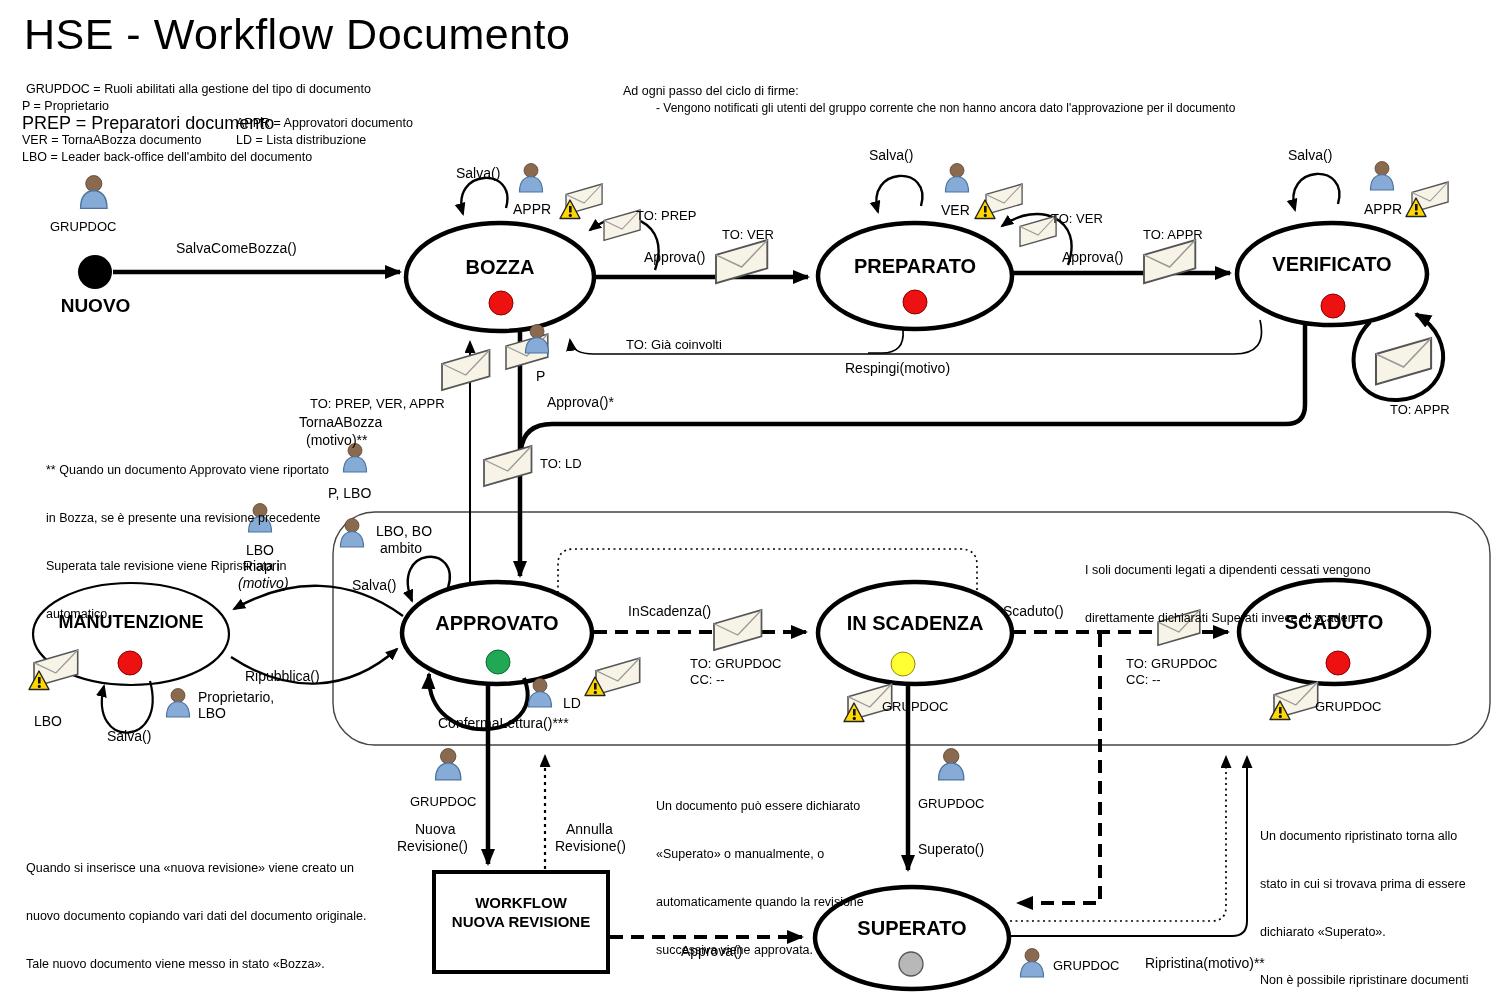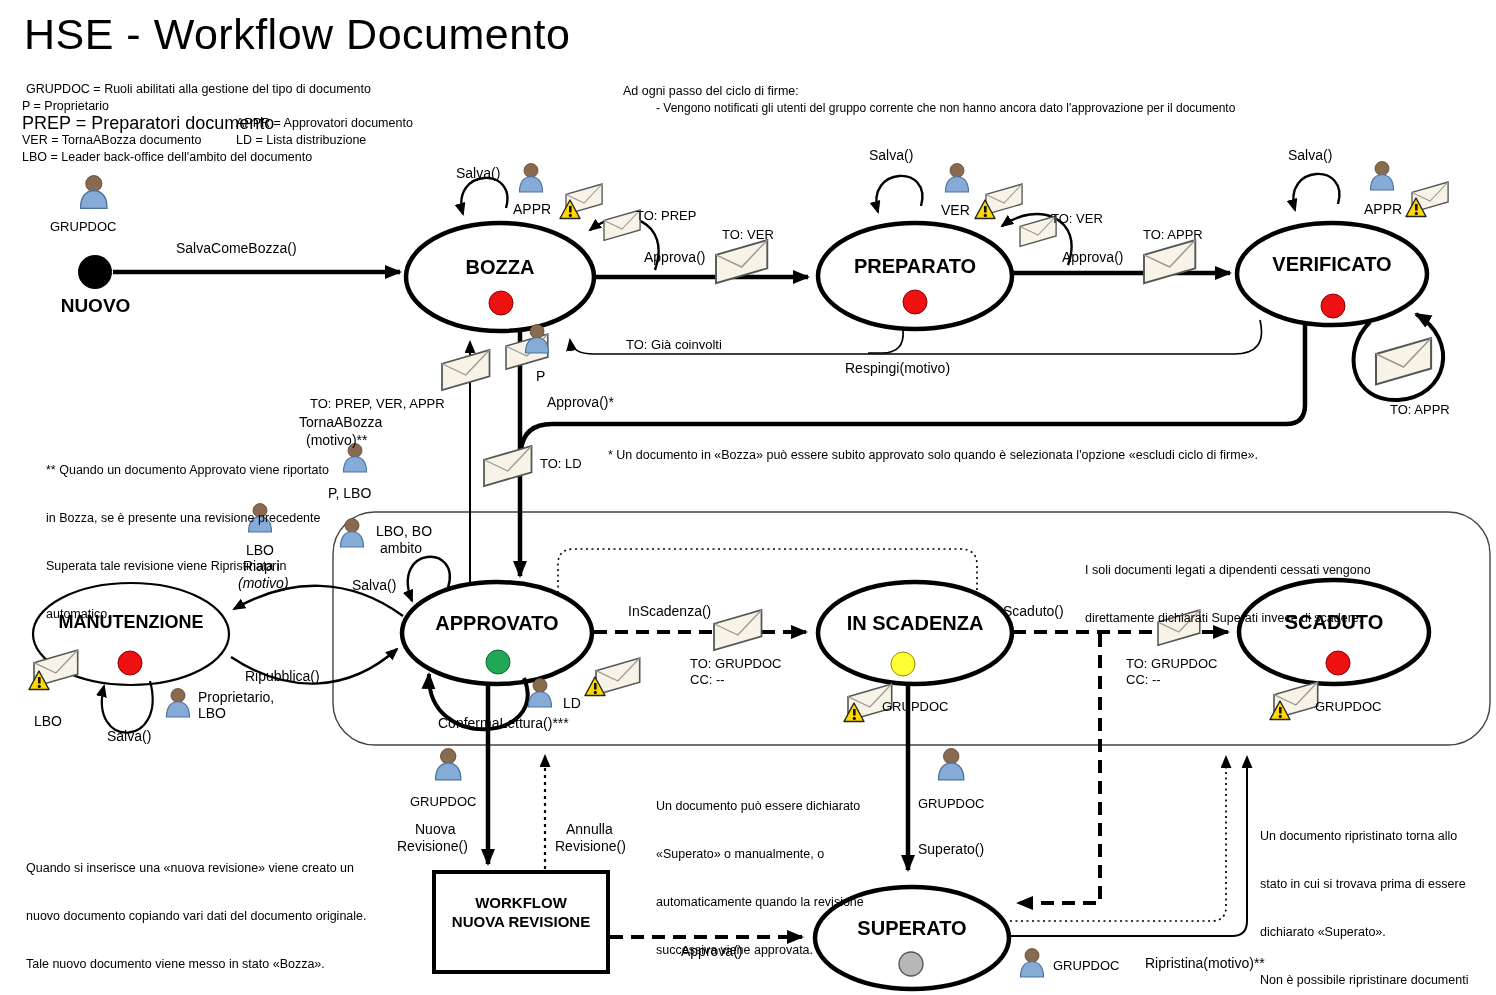--- a/index.html
+++ b/index.html
@@ -244,21 +244,20 @@
 <div class="lbl" style="left:410px;top:794px">GRUPDOC</div>
 <div class="lbl" style="left:918px;top:796px">GRUPDOC</div>
 <div class="lbl" style="left:1053px;top:958px">GRUPDOC</div>
 
 <div class="note" style="left:46px;top:430px">
   <div>** Quando un documento Approvato viene riportato</div>
   <div>in Bozza, se è presente una revisione precedente</div>
   <div>Superata tale revisione viene Ripristinata in</div>
   <div>automatico.</div>
 </div>
-<div class="note" style="left:608px;top:447px">* Un documento in «Bozza» può essere subito approvato solo quando è selezionata l'opzione «escludi ciclo di firme».</div>
 <div class="note" style="left:1085px;top:530px">
   <div>I soli documenti legati a dipendenti cessati vengono</div>
   <div>direttamente dichiarati Superati invece di scadere.</div>
 </div>
 <div class="note" style="left:656px;top:766px">
   <div>Un documento può essere dichiarato</div>
   <div>«Superato» o manualmente, o</div>
   <div>automaticamente quando la revisione</div>
   <div>successiva viene approvata.</div>
 </div>

